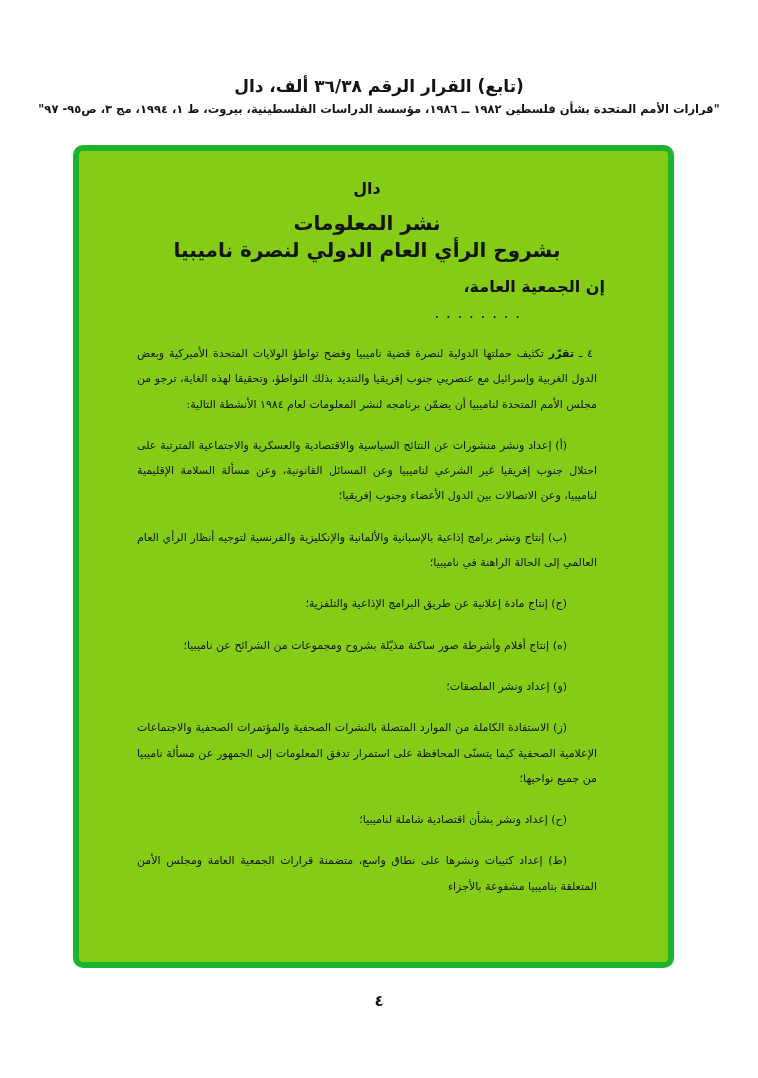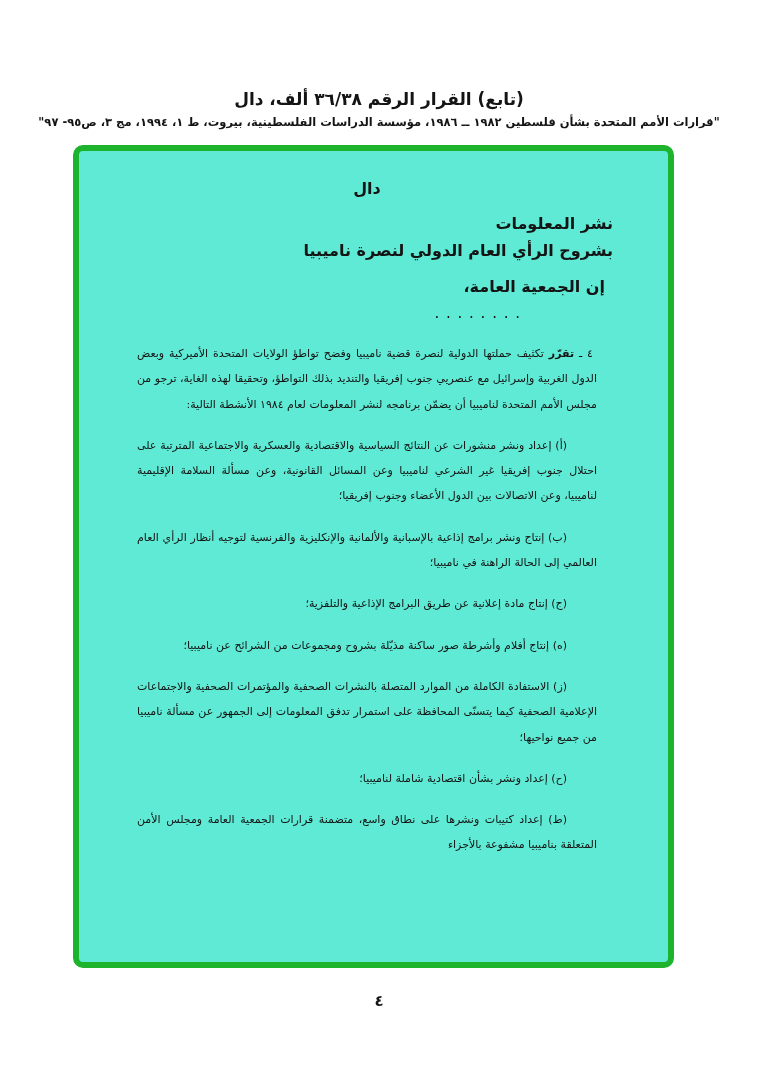--- a/index.html
+++ b/index.html
@@ -4,36 +4,36 @@
 <style>
   html, body { margin: 0; padding: 0; }
   body {
     width: 758px; height: 1078px;
     background: #ffffff;
     color: #141414;
     font-family: "DejaVu Sans", sans-serif;
     position: relative;
     overflow: hidden;
   }
-  .page-header { position: absolute; top: 89px; left: 0; width: 758px; text-align: center; direction: rtl; }
+  .page-header { position: absolute; top: 76px; left: 0; width: 758px; text-align: center; direction: rtl; }
   .doc-title { font-size: 17px; font-weight: bold; letter-spacing: 0.2px; }
   .doc-citation { margin-top: 6px; font-size: 11.5px; font-weight: bold; white-space: nowrap; }
 
   .green-frame {
     position: absolute; left: 73px; top: 145px;
     width: 601px; height: 823px;
     box-sizing: border-box;
     border: 6px solid #1db32c;
     border-radius: 10px;
     direction: rtl;
     padding: 16px 55px 0 42px;
-    background: #5eead4;
+    background: #84cc16;
   }
   .section-letter { text-align: center; font-weight: bold; font-size: 16px; margin: 12px 0 12px; }
-  .res-title { text-align: right; font-weight: bold; font-size: 16px; line-height: 27px; margin: 0 0 8px; }
+  .res-title { text-align: center; font-weight: bold; font-size: 20px; line-height: 27px; margin: 0 0 8px; }
   .salutation { font-weight: bold; font-size: 16px; margin: 10px 0 2px; text-indent: 8px; line-height: 25px; }
   .omission { margin: 0 92px 0 0; font-size: 15px; line-height: 24px; letter-spacing: 1px; }
 
   .para { font-size: 11px; line-height: 25.3px; text-align: justify; margin: 16px; }
   .para.op { text-indent: 4px; }
   .para.sub { text-indent: 30px; }
   .op-num { font-weight: normal; }
   .op-verb { font-weight: bold; }
 
   .page-number {
@@ -60,18 +60,19 @@
   <p class="salutation">إن الجمعية العامة،</p>
 
   <p class="omission">. . . . . . . .</p>
 
   <p class="para op"><span class="op-num">٤ ـ</span> <span class="op-verb">تقرّر</span> <span>تكثيف حملتها الدولية لنصرة قضية ناميبيا وفضح تواطؤ الولايات المتحدة الأميركية وبعض الدول الغربية وإسرائيل مع عنصريي جنوب إفريقيا والتنديد بذلك التواطؤ، وتحقيقا لهذه الغاية، ترجو من مجلس الأمم المتحدة لناميبيا أن يضمّن برنامجه لنشر المعلومات لعام ١٩٨٤ الأنشطة التالية:</span></p>
 
   <p class="para sub">(أ) إعداد ونشر منشورات عن النتائج السياسية والاقتصادية والعسكرية والاجتماعية المترتبة على احتلال جنوب إفريقيا غير الشرعي لناميبيا وعن المسائل القانونية، وعن مسألة السلامة الإقليمية لناميبيا، وعن الاتصالات بين الدول الأعضاء وجنوب إفريقيا؛</p>
   <p class="para sub">(ب) إنتاج ونشر برامج إذاعية بالإسبانية والألمانية والإنكليزية والفرنسية لتوجيه أنظار الرأي العام العالمي إلى الحالة الراهنة في ناميبيا؛</p>
   <p class="para sub">(ج) إنتاج مادة إعلانية عن طريق البرامج الإذاعية والتلفزية؛</p>
   <p class="para sub">(ه) إنتاج أفلام وأشرطة صور ساكنة مذيّلة بشروح ومجموعات من الشرائح عن ناميبيا؛</p>
+  <p class="para sub">(و) إعداد ونشر الملصقات؛</p>
   <p class="para sub">(ز) الاستفادة الكاملة من الموارد المتصلة بالنشرات الصحفية والمؤتمرات الصحفية والاجتماعات الإعلامية الصحفية كيما يتسنّى المحافظة على استمرار تدفق المعلومات إلى الجمهور عن مسألة ناميبيا من جميع نواحيها؛</p>
   <p class="para sub">(ح) إعداد ونشر بشأن اقتصادية شاملة لناميبيا؛</p>
   <p class="para sub">(ط) إعداد كتيبات ونشرها على نطاق واسع، متضمنة قرارات الجمعية العامة ومجلس الأمن المتعلقة بناميبيا مشفوعة بالأجزاء</p>
 </main>
 
 <footer class="page-number">٤</footer>
 
 </body></html>

